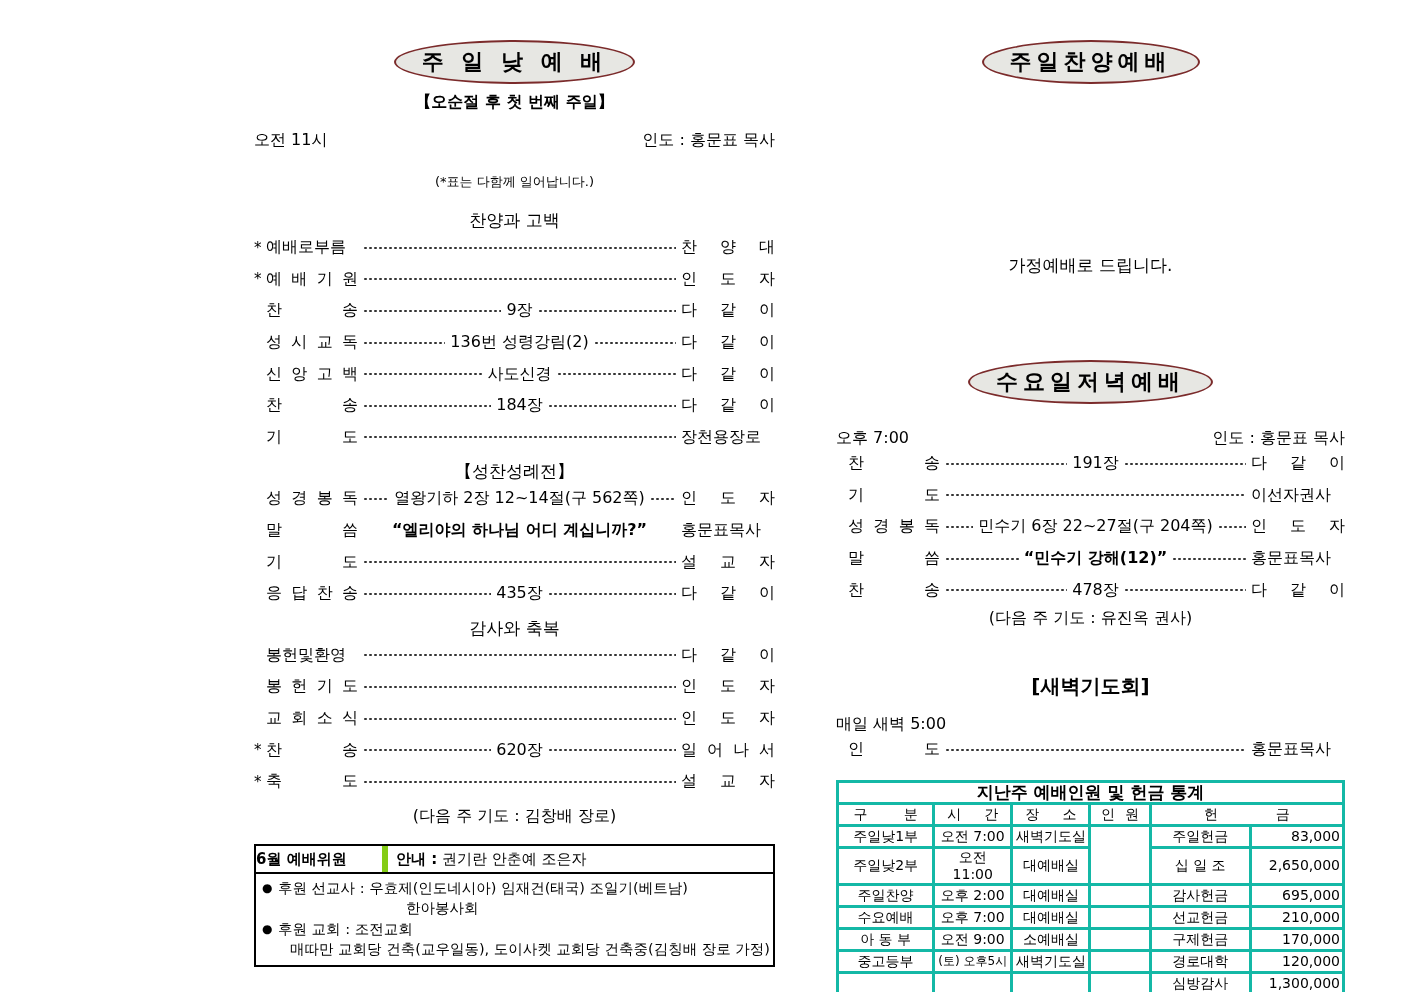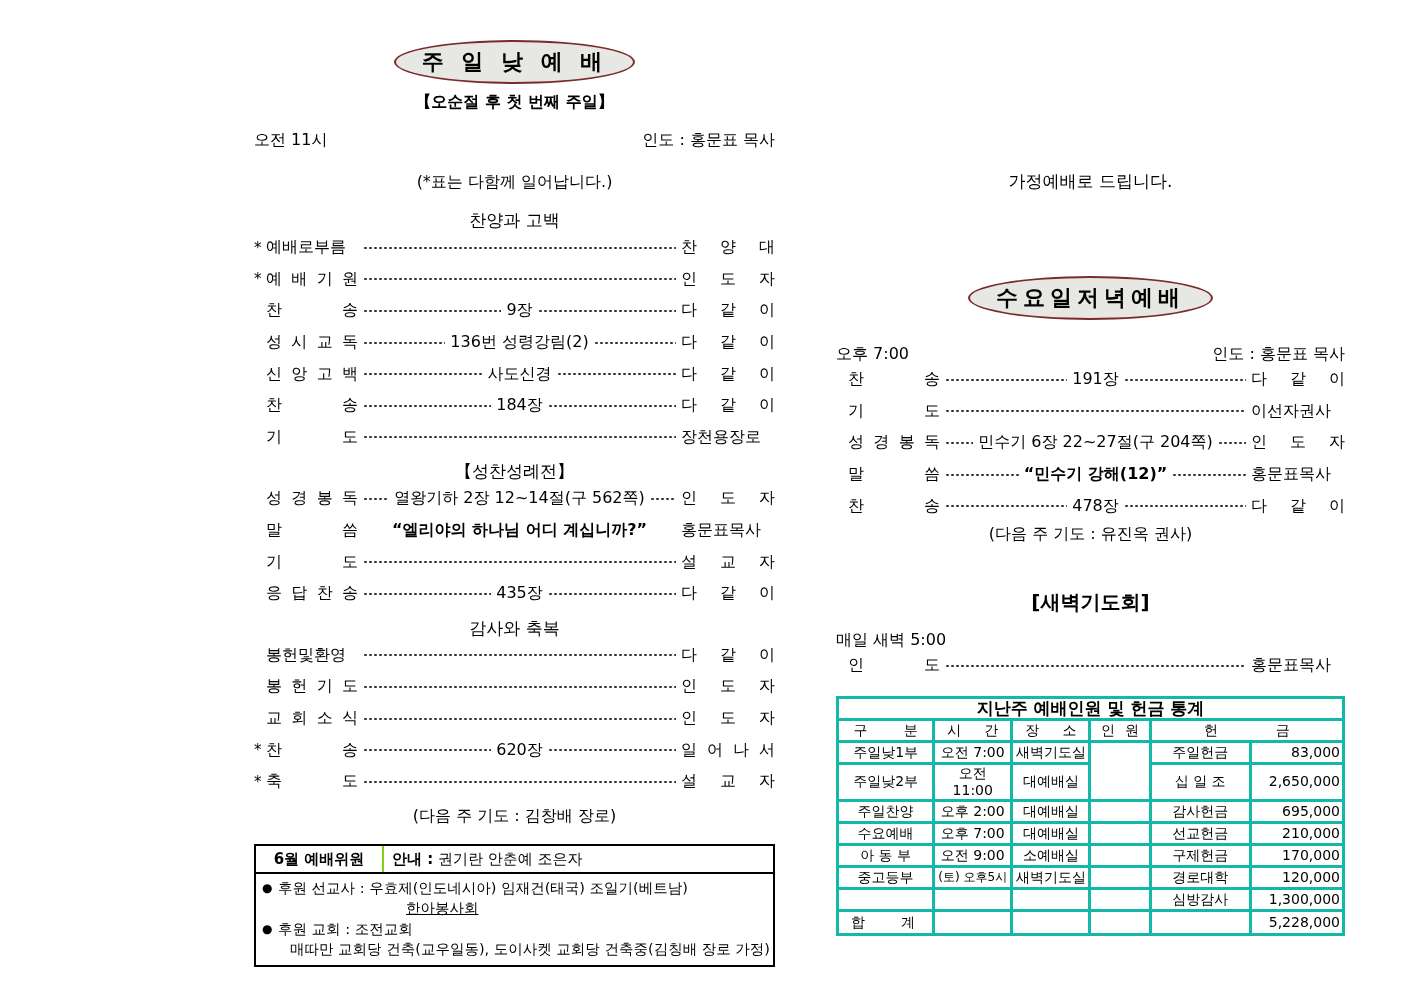--- a/index.html
+++ b/index.html
@@ -14,40 +14,40 @@
 
   .oval{
     display:block;width:fit-content;margin:40px auto 0;
     padding:5px 26px;border:2px solid #7b2b2b;border-radius:50%;
     background:#e7e7e3;font-size:22px;font-weight:bold;letter-spacing:5px;
     white-space:nowrap;
     text-align:center;
   }
   .subtitle{margin-top:8px;text-align:center;font-weight:bold;font-size:16px;line-height:20px;}
   .time-row{display:flex;justify-content:space-between;margin-top:18px;font-size:16px;line-height:20px;}
-  .note{margin-top:22px;text-align:center;font-size:16px;line-height:20px;}
+  .note{margin-top:22px;text-align:center;font-size:13px;line-height:20px;}
   .sec-h{text-align:center;font-weight:normal;font-size:17px;line-height:24px;}
   .mt16{margin-top:16px;} .mt6{margin-top:6px;}
 
   .svc-row{display:flex;align-items:center;height:31.6px;font-size:16px;white-space:nowrap;}
   .star{display:inline-block;width:12px;flex:0 0 12px;font-size:15px;}
   .lbl{display:inline-block;width:92px;flex:0 0 92px;text-align:justify;text-align-last:justify;}
   .rgt{display:inline-block;width:94px;flex:0 0 94px;text-align:justify;text-align-last:justify;}
   .leader{flex:1 1 auto;height:4px;margin:0 5px;
     background-image:radial-gradient(circle,#333 1.05px,transparent 1.35px);
     background-size:5px 4px;background-repeat:repeat-x;background-position:0 50%;}
   .spacer{flex:1 1 auto;}
   .ctr{white-space:nowrap;}
   .b{font-weight:bold;}
 
   .next-note{margin-top:6px;text-align:center;font-size:16px;line-height:24px;}
 
   .committee-box{margin-top:16px;border:2px solid #000;}
   .box-header{display:flex;border-bottom:2px solid #000;font-size:15px;line-height:24px;}
-  .box-header-left{flex:0 0 126px;border-right:2px solid #84cc16;text-align:center;font-weight:bold;padding:1px 0;}
+  .box-header-left{flex:0 0 126px;border-right:6px solid #84cc16;font-weight:bold;padding:1px 0;}
   .box-header-right{flex:1;padding:1px 8px;}
   .box-header-right .blab{font-weight:bold;}
   .box-body{padding:4px 6px 5px 6px;font-size:14.5px;line-height:20.5px;}
   .box-line{white-space:nowrap;}
   .bullet{display:inline-block;width:16px;text-align:left;font-size:12px;vertical-align:1px;}
 
   .home-msg{margin-top:170px;text-align:center;font-size:17px;line-height:22px;}
   .oval2{margin-top:84px;}
   .dawn-h{margin-top:42px;text-align:center;font-weight:bold;font-size:20px;line-height:28px;}
   .dawn-time{margin-top:14px;font-size:16px;line-height:20px;}
@@ -202,28 +202,31 @@
   <div class="committee-box">
     <div class="box-header">
       <div class="box-header-left">6월 예배위원</div>
       <div class="box-header-right">
         <span class="blab">안내 :</span>
         <span>권기란 안춘예 조은자</span>
       </div>
     </div>
     <div class="box-body" id="box-body">
         <div class="box-line"><span class="bullet">●</span><span>후원 선교사 : 우효제(인도네시아)  임재건(태국)  조일기(베트남)</span></div>
-        <div class="box-line"><span class="bullet"></span><span style="padding-left: 128px; text-decoration: underline;">한아봉사회</span></div>
+        <div class="box-line"><span class="bullet"></span><span style="padding-left: 128px;">한아봉사회</span></div>
         <div class="box-line"><span class="bullet">●</span><span>후원 교회  : 조전교회</span></div>
         <div class="box-line"><span class="bullet"></span><span style="padding-left: 12px;">매따만 교회당 건축(교우일동), 도이사켓 교회당 건축중(김칭배 장로 가정)</span></div>
       </div>
   </div>
 </div>
 
 <div class="col col-right">
+  <div class="oval">
+    <span>주일찬양예배</span>
+  </div>
   <div class="home-msg">가정예배로 드립니다.</div>
 
   <div class="oval oval2">
     <span>수요일저녁예배</span>
   </div>
   <div class="time-row" style="margin-top:24px">
     <span>오후 7:00</span>
     <span>인도 : 홍문표 목사</span>
   </div>
   <div id="wednesday-items">

